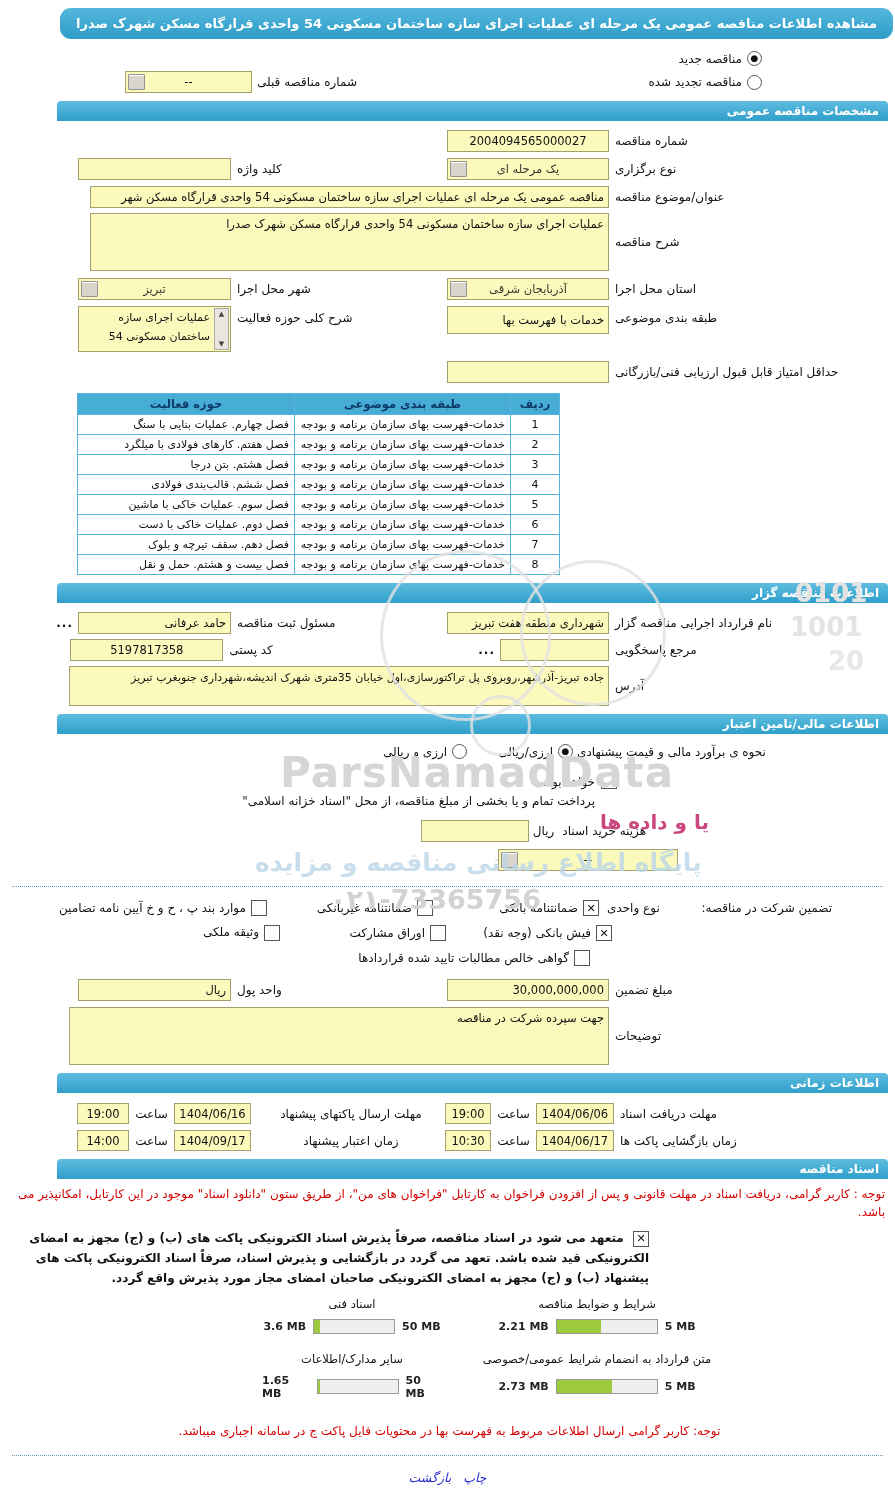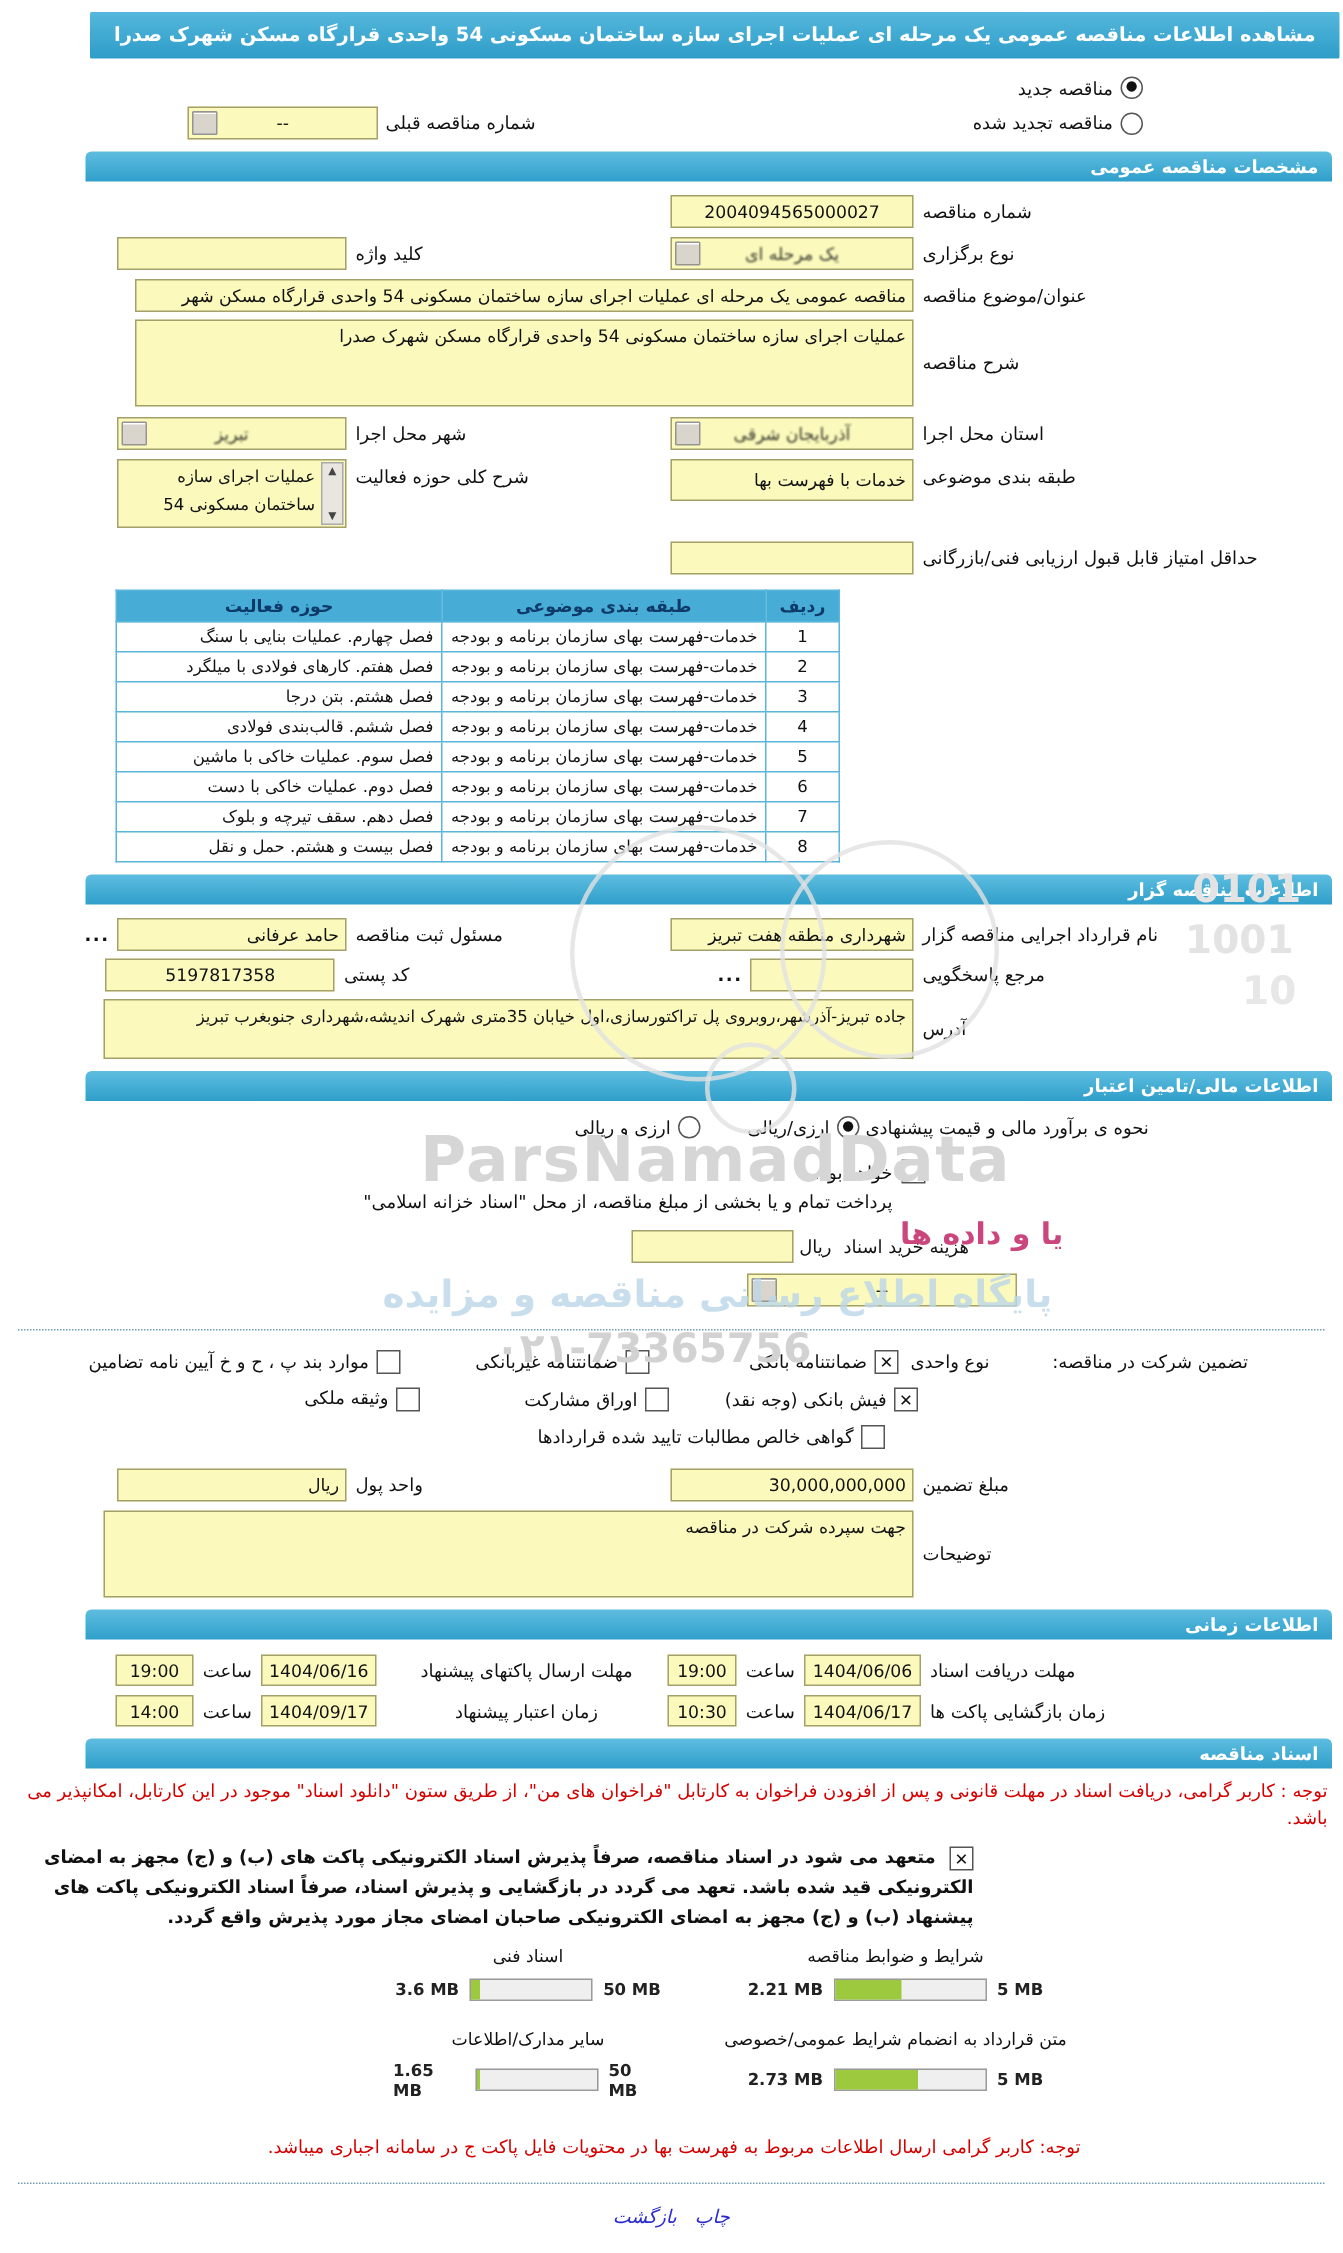--- a/index.html
+++ b/index.html
@@ -5,21 +5,21 @@
   html,body{margin:0;padding:0}
   body{width:895px;height:1502px;overflow:hidden;background:#fff;direction:rtl;
        font-family:"DejaVu Sans","Liberation Sans",sans-serif;font-size:12px;color:#111;position:relative}
   .content{position:relative;z-index:2}
   
   .wm-layer{position:absolute;inset:0;z-index:5;pointer-events:none}
   .wm{position:absolute;color:#d9d9d9;font-weight:bold}
   .wm-circle{position:absolute;border:3px solid #e1e1e1;border-radius:50%;opacity:.8}
   
   .titlebar{margin:8px 2px 0 60px;background:linear-gradient(180deg,#55b7dc,#2d9dc8);color:#fff;
-            font-weight:bold;font-size:13px;text-align:center;padding:8px 6px;border-radius:1px}
+            font-weight:bold;font-size:13px;text-align:center;padding:8px 6px;border-radius:11px}
   .hdr{margin:8px 7px 0 57px;background:linear-gradient(180deg,#5ebde0,#2f9fca);color:#fff;
        font-weight:bold;font-size:12px;padding:3px 9px;border-radius:4px 4px 0 0}
   
   .frow{display:flex;align-items:center;padding-right:7px}
   .lbl{width:273px;flex:none;text-align:left;padding-left:6px;line-height:1.25}
   .lbl2{width:210px;flex:none;text-align:left;padding-left:6px}
   .ybox{background:#fbfabc;border:1px solid #a3a06b;height:22px;box-sizing:border-box;flex:none;
         display:flex;align-items:center;overflow:hidden;font-size:11.5px;padding:0 4px;white-space:nowrap}
   .c{justify-content:center}.r{justify-content:flex-start}
   .inp{width:162px}.inp2{width:153px}.wide{width:519px}
@@ -66,21 +66,21 @@
 </style>
 </head>
 <body>
 
 <div class="wm-layer">
   <div class="wm-circle" style="left:380px;top:550px;width:165px;height:165px"></div>
   <div class="wm-circle" style="left:520px;top:560px;width:140px;height:140px"></div>
   <div class="wm-circle" style="left:470px;top:695px;width:55px;height:55px"></div>
   <div class="wm" style="left:795px;top:578px;font-size:26px;color:#e3e3e3;direction:ltr">0101</div>
   <div class="wm" style="left:790px;top:612px;font-size:26px;color:#e3e3e3;direction:ltr">1001</div>
-  <div class="wm" style="left:828px;top:646px;font-size:26px;color:#e7e7e7;direction:ltr">10</div>
+  <div class="wm" style="left:828px;top:646px;font-size:26px;color:#e7e7e7;direction:ltr">20</div>
   <div class="wm" style="left:280px;top:748px;font-size:42px;letter-spacing:1px;direction:ltr;color:#d6d6d6">ParsNamadData</div>
   <div class="wm" style="left:600px;top:810px;font-size:20px;color:#be185d;opacity:.8">یا و داده ها</div>
   <div class="wm" style="left:255px;top:848px;font-size:25px;color:#bcd6e8;opacity:.8">پایگاه اطلاع رسانی مناقصه و مزایده</div>
   <div class="wm" style="left:330px;top:884px;font-size:27px;color:#d2d2d2;direction:ltr">۰۲۱-73365756</div>
 </div>
 
 <div class="content">
 
   <div class="titlebar">مشاهده اطلاعات مناقصه عمومی یک مرحله ای عملیات اجرای سازه ساختمان مسکونی 54 واحدی قرارگاه مسکن شهرک صدرا</div>
 

